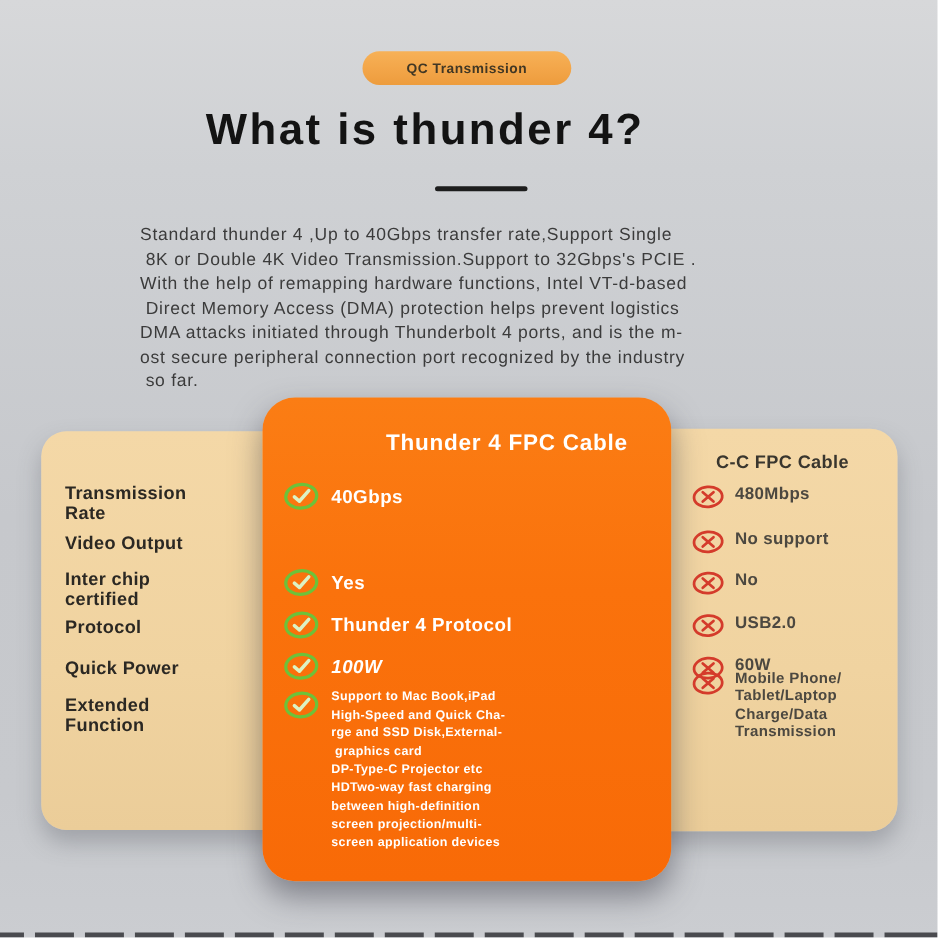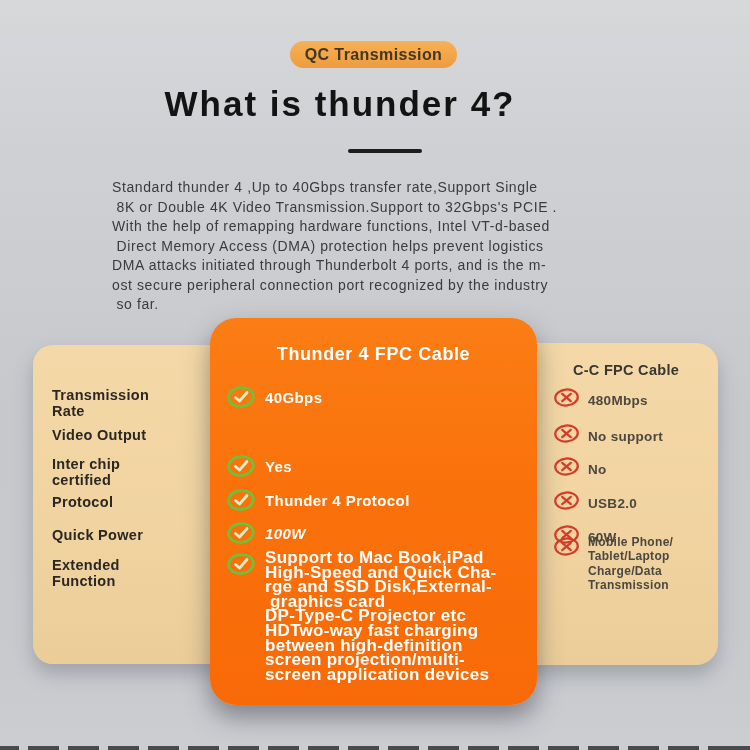--- a/index.html
+++ b/index.html
@@ -9,21 +9,21 @@
     overflow:hidden;
     font-family:"Liberation Sans", sans-serif;
     background:linear-gradient(180deg,#d7d8da 0%,#cfd1d4 18%,#c6c8cc 55%,#c7c9cd 85%,#cbcdd1 100%);
   }
   .badge{
     position:absolute;left:290px;top:41px;width:167px;height:27px;
     border-radius:14px;
     background:linear-gradient(180deg,#f7b157 0%,#f2a447 60%,#ed9c3d 100%);
     display:flex;align-items:center;justify-content:center;
   }
-  .badge span{font-size:16px;font-weight:600;color:#413724;letter-spacing:.4px;}
+  .badge span{font-size:11px;font-weight:600;color:#413724;letter-spacing:.4px;}
   .title{
     position:absolute;left:0;top:84px;width:680px;margin:0;
     text-align:center;font-size:35px;font-weight:700;color:#131313;
     letter-spacing:2px;
   }
   .title-underline{
     position:absolute;left:348px;top:149px;width:74px;height:3.5px;
     background:#1d1d1d;border-radius:2px;
   }
   .intro{
@@ -44,20 +44,21 @@
   }
   .card-orange{
     left:210px;top:318px;width:327px;height:387px;border-radius:26px;
     background:linear-gradient(180deg,#fb7d14 0%,#fa720c 40%,#f86a07 100%);
     box-shadow:0 12px 24px rgba(60,60,72,.5);
   }
   .hdr-orange{
     position:absolute;left:210px;top:344px;width:327px;
     text-align:center;font-size:18px;font-weight:700;color:#ffffff;
     letter-spacing:.6px;
+    padding-left:32px;
   }
   .hdr-right{
     position:absolute;left:556px;top:362px;width:140px;
     text-align:center;font-size:14.5px;font-weight:700;color:#39362e;
     letter-spacing:.3px;
   }
   .lbl{
     position:absolute;left:52px;width:160px;
     font-size:14.5px;font-weight:700;color:#2b2823;line-height:16px;
     letter-spacing:.3px;white-space:pre-wrap;
@@ -68,24 +69,24 @@
     position:absolute;left:226px;width:300px;
     display:flex;gap:9px;align-items:center;
   }
   .mid.r1{top:385px;} .mid.r2{top:421px;} .mid.r3{top:454px;}
   .mid.r4{top:488px;} .mid.r5{top:521px;font-style:italic;} .mid.r6{top:551px;align-items:flex-start;}
   .mid-text{
     font-size:15px;font-weight:700;color:#ffffff;letter-spacing:.4px;
     white-space:pre-wrap;
   }
   .mid.r2 .mid-text{font-size:14.5px;letter-spacing:.2px;}
-  .mid.r6 .mid-text{font-size:17px;line-height:14.6px;letter-spacing:.3px;}
+  .mid.r6 .mid-text{font-size:10px;line-height:14.6px;letter-spacing:.3px;}
   .rgt{
     position:absolute;left:553px;width:165px;
-    display:flex;gap:8px;align-items:flex-end;
+    display:flex;gap:8px;align-items:flex-start;
   }
   .rgt.r1{top:387px;} .rgt.r2{top:423px;} .rgt.r3{top:456px;}
   .rgt.r4{top:490px;} .rgt.r5{top:524px;} .rgt.r6{top:535px;align-items:flex-start;}
   .rgt-text{
     font-size:13.5px;font-weight:600;color:#4c4840;letter-spacing:.3px;
     white-space:pre-wrap;
   }
   .rgt.r6 .rgt-text{font-size:12px;line-height:14.3px;font-weight:700;}
   .icon{flex:0 0 auto;display:block;line-height:0;}
   .mid.r6 .icon, .rgt.r6 .icon{margin-top:1px;}

